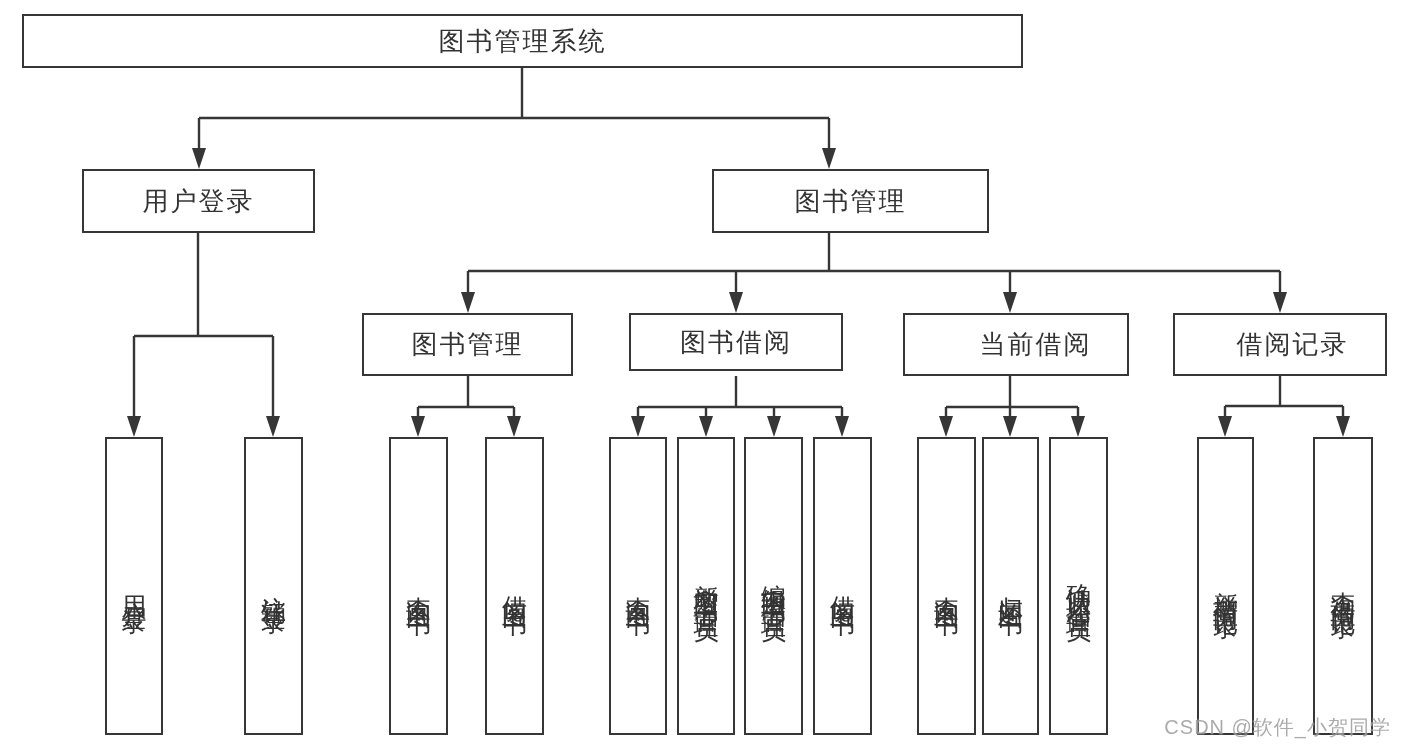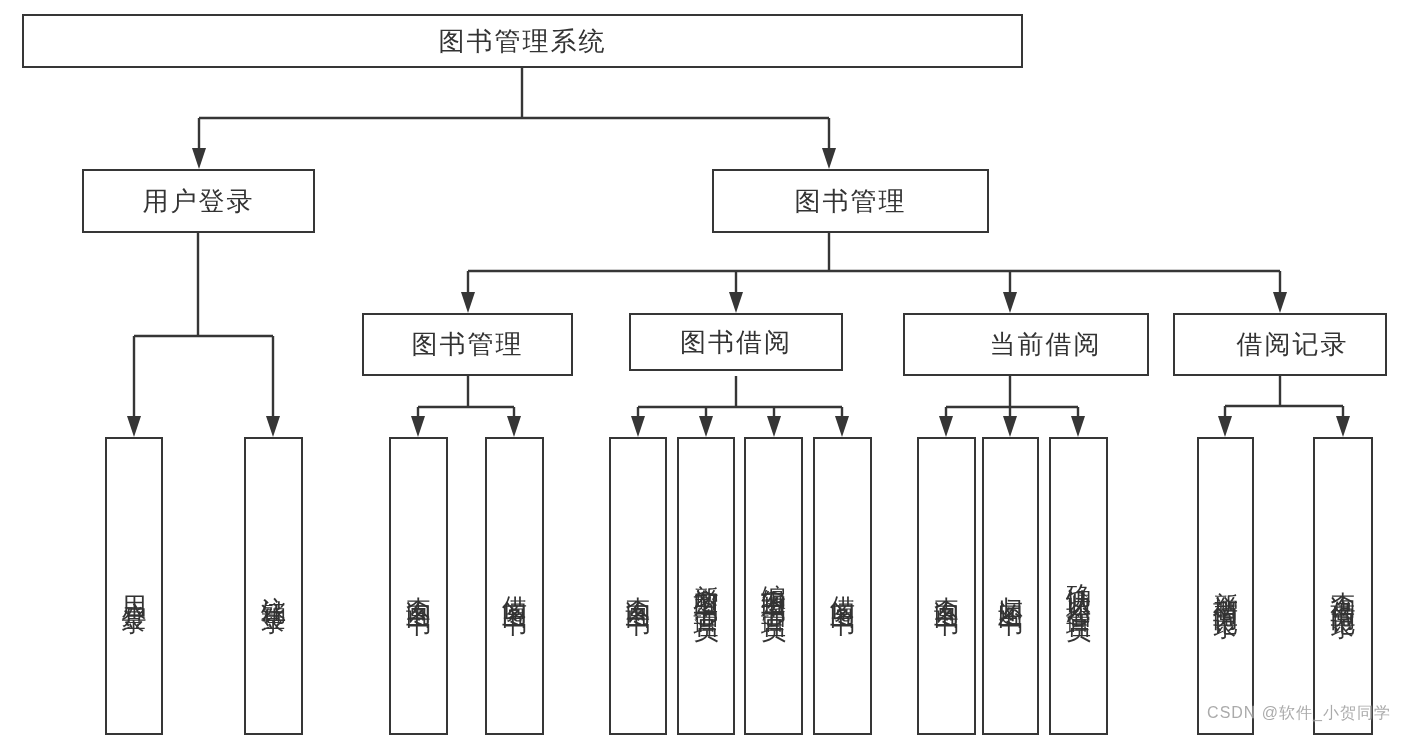--- a/index.html
+++ b/index.html
@@ -30,24 +30,24 @@
     line-height:1.1;
   }
   .leaf .vtext{
     writing-mode:vertical-rl;
     letter-spacing:5px;
     font-size:25px;
     line-height:1.0;
   }
   .watermark{
     position:absolute;
-    right:14px;bottom:23px;
+    right:14px;bottom:6px;
     color:var(--wm);
     opacity:.85;
-    font-size:16px;
+    font-size:20px;
     letter-spacing:1px;
     z-index:5;
     text-shadow:0 0 2px #ffffff;
   }
 </style>
 </head>
 <body>
 
 <div class="stage">
 
@@ -84,21 +84,21 @@
     </g>
   </svg>
 
   <div class="node" style="left:22px;top:14px;width:1001px;height:54px;">图书管理系统</div>
 
   <div class="node" style="left:82px;top:169px;width:233px;height:64px;">用户登录</div>
   <div class="node" style="left:712px;top:169px;width:277px;height:64px;">图书管理</div>
 
   <div class="node" style="left:362px;top:313px;width:211px;height:63px;">图书管理</div>
   <div class="node" style="left:629px;top:313px;width:214px;height:58px;">图书借阅</div>
-  <div class="node" style="left:903px;top:313px;width:246px;height:63px;padding-left:39px;">当前借阅</div>
+  <div class="node" style="left:903px;top:313px;width:226px;height:63px;padding-left:39px;">当前借阅</div>
   <div class="node" style="left:1173px;top:313px;width:214px;height:63px;padding-left:25px;">借阅记录</div>
 
   <div class="node leaf" style="left:105px;top:437px;width:58px;height:298px;">
     <span class="vtext">用户登录</span>
   </div>
   <div class="node leaf" style="left:244px;top:437px;width:59px;height:298px;">
     <span class="vtext">注销登录</span>
   </div>
 
   <div class="node leaf" style="left:389px;top:437px;width:59px;height:298px;">

